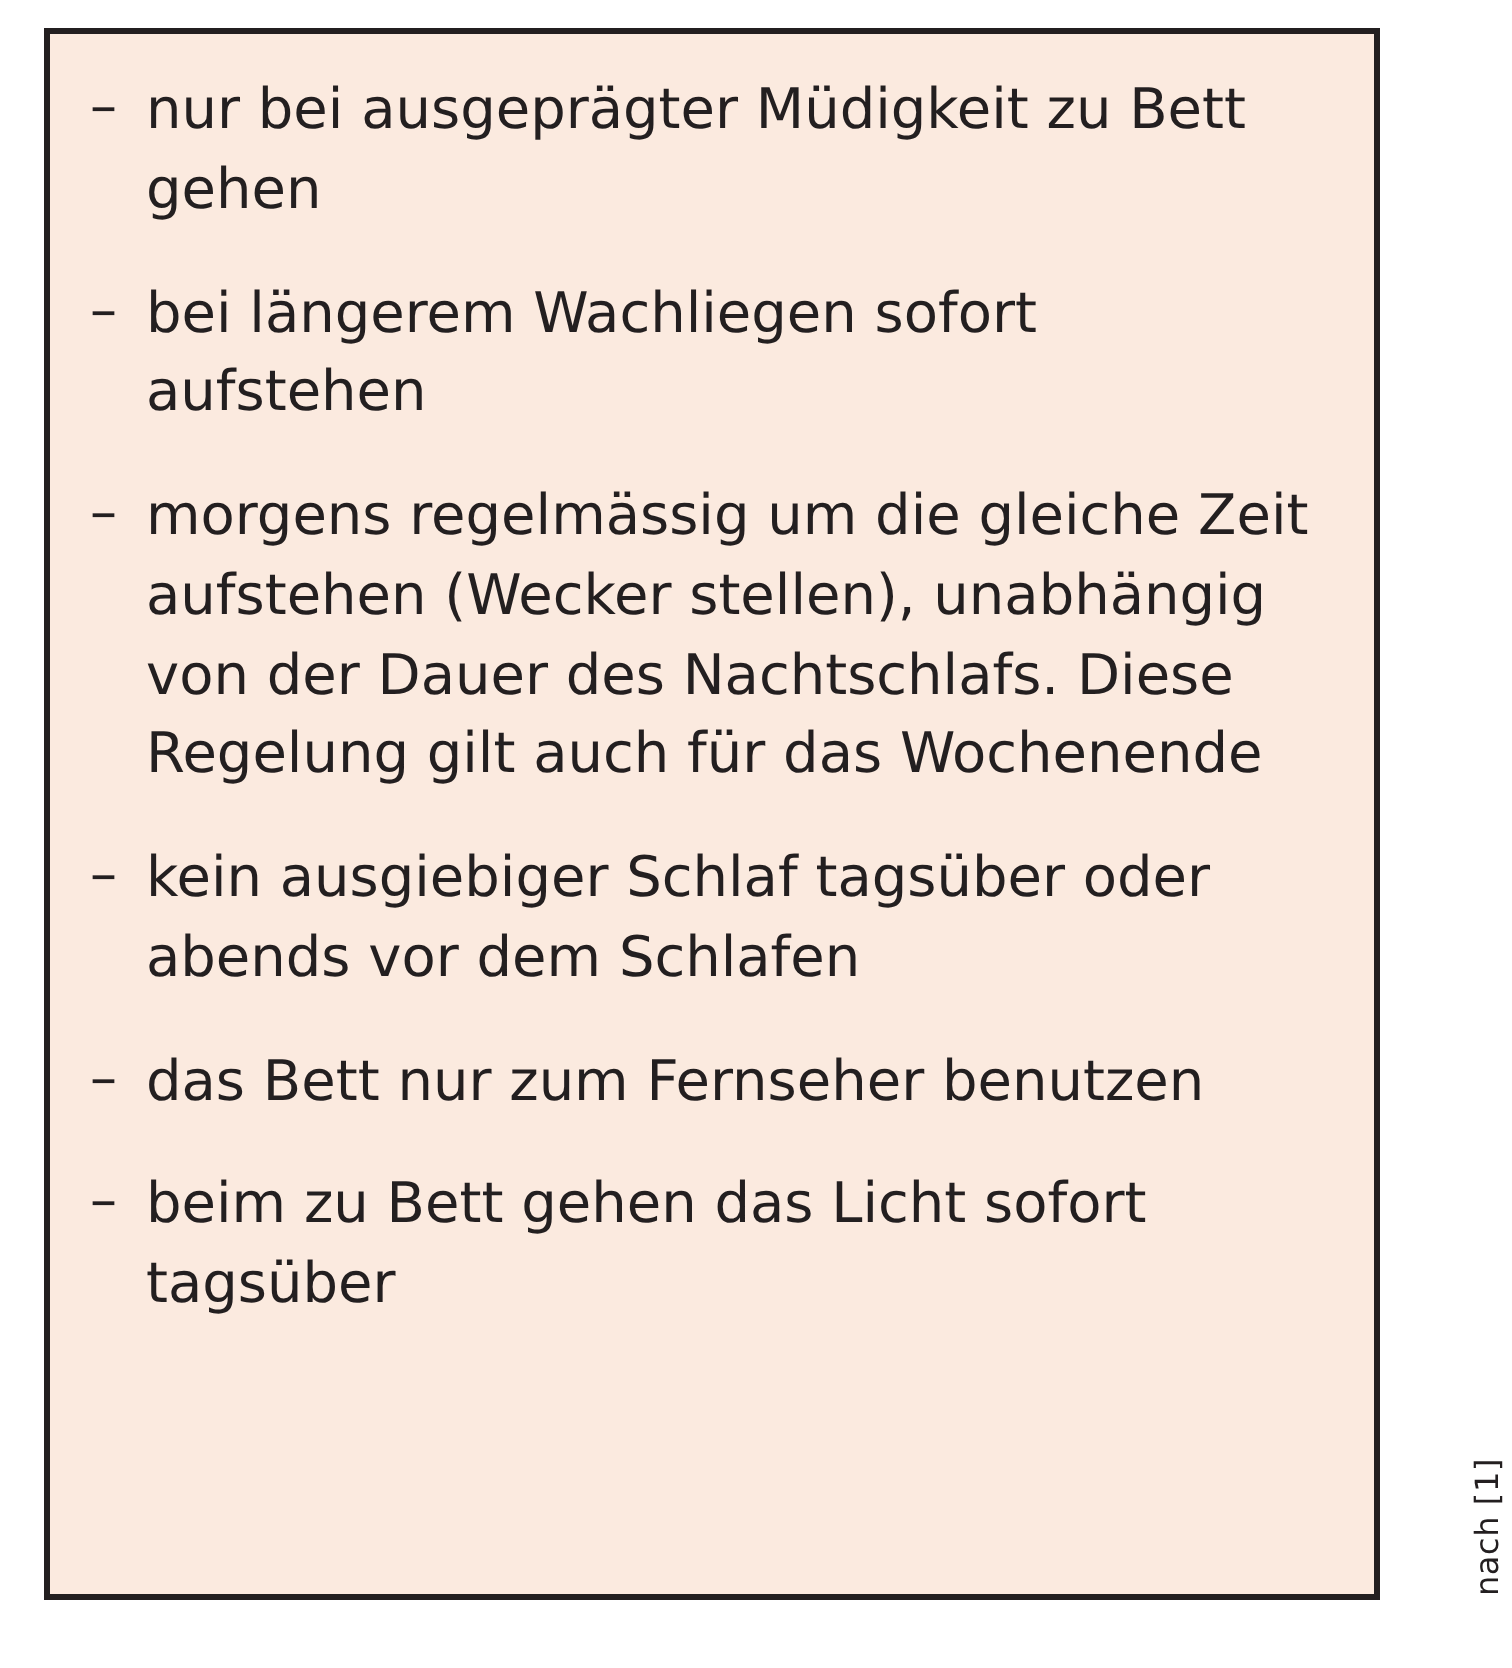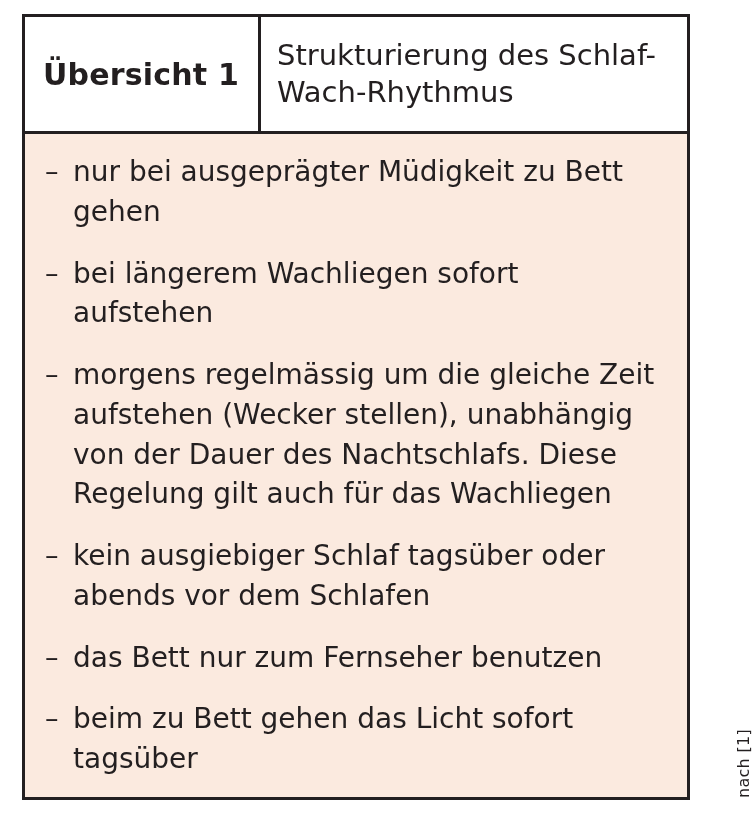--- a/index.html
+++ b/index.html
@@ -100,40 +100,36 @@
     letter-spacing: 0.3px;
   }
 </style>
 </head>
 <body>
 
 <div class="page">
 
   <div class="box">
 
-    <div class="header-row">
-      <div class="header-label">Übersicht 1</div>
-      <div class="header-title">Strukturierung des Schlaf-Wach-Rhythmus</div>
-    </div>
 
     <ul class="list">
 
       <li class="list-item">
         <span class="dash">–</span>
         <span class="item-text">nur bei ausgeprägter Müdigkeit zu Bett gehen</span>
       </li>
 
       <li class="list-item">
         <span class="dash">–</span>
         <span class="item-text">bei längerem Wachliegen sofort aufstehen</span>
       </li>
 
       <li class="list-item">
         <span class="dash">–</span>
-        <span class="item-text">morgens regelmässig um die gleiche Zeit aufstehen (Wecker stellen), unabhängig von der Dauer des Nachtschlafs. Diese Regelung gilt auch für das Wachliegen</span>
+        <span class="item-text">morgens regelmässig um die gleiche Zeit aufstehen (Wecker stellen), unabhängig von der Dauer des Nachtschlafs. Diese Regelung gilt auch für das Wochenende</span>
       </li>
 
       <li class="list-item">
         <span class="dash">–</span>
         <span class="item-text">kein ausgiebiger Schlaf tagsüber oder abends vor dem Schlafen</span>
       </li>
 
       <li class="list-item">
         <span class="dash">–</span>
         <span class="item-text">das Bett nur zum Fernseher benutzen</span>

